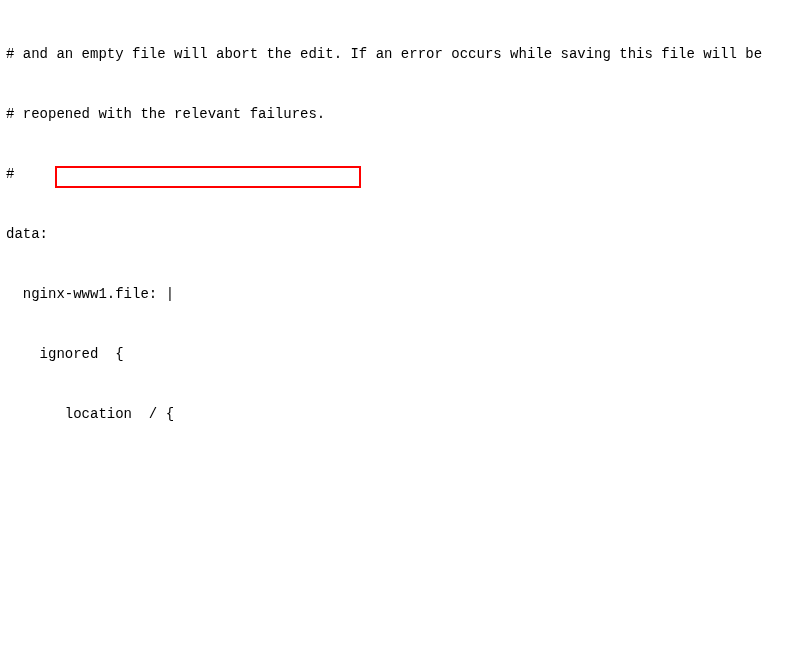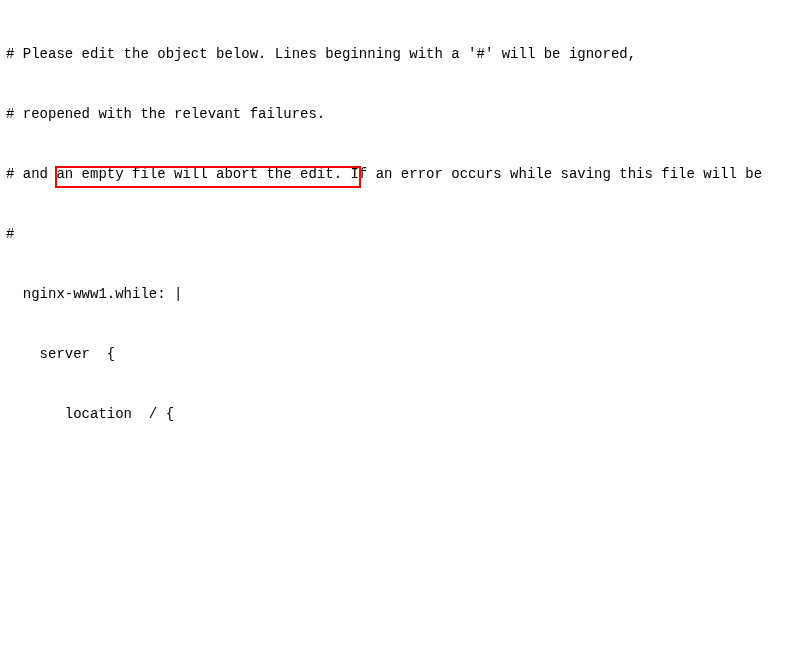--- a/index.html
+++ b/index.html
@@ -43,26 +43,26 @@
     text-align: center;
     line-height: 16px;
     font-family: inherit;
     font-size: 14px;
   }
 </style>
 </head>
 <body>
 
 <div class="editor">
-  <div class="line nowrap"># Please edit the object below. Lines beginning with a '#' will be ignored,</div>
+  <div class="line"># and an empty file will abort the edit. If an error occurs while saving this file will be</div>
   <div class="line nowrap"># reopened with the relevant failures.</div>
-  <div class="line"># and an empty file will abort the edit. If an error occurs while saving this file will be</div>
   <div class="line nowrap">#</div>
-  <div class="line nowrap">  nginx-www1.while: |</div>
-  <div class="line nowrap">    server  {</div>
+  <div class="line nowrap">data:</div>
+  <div class="line nowrap">  nginx-www1.file: |</div>
+  <div class="line nowrap">    ignored  {</div>
   <div class="line nowrap">       location  / {</div>
   
   
   
   
   
   
   
   
   

